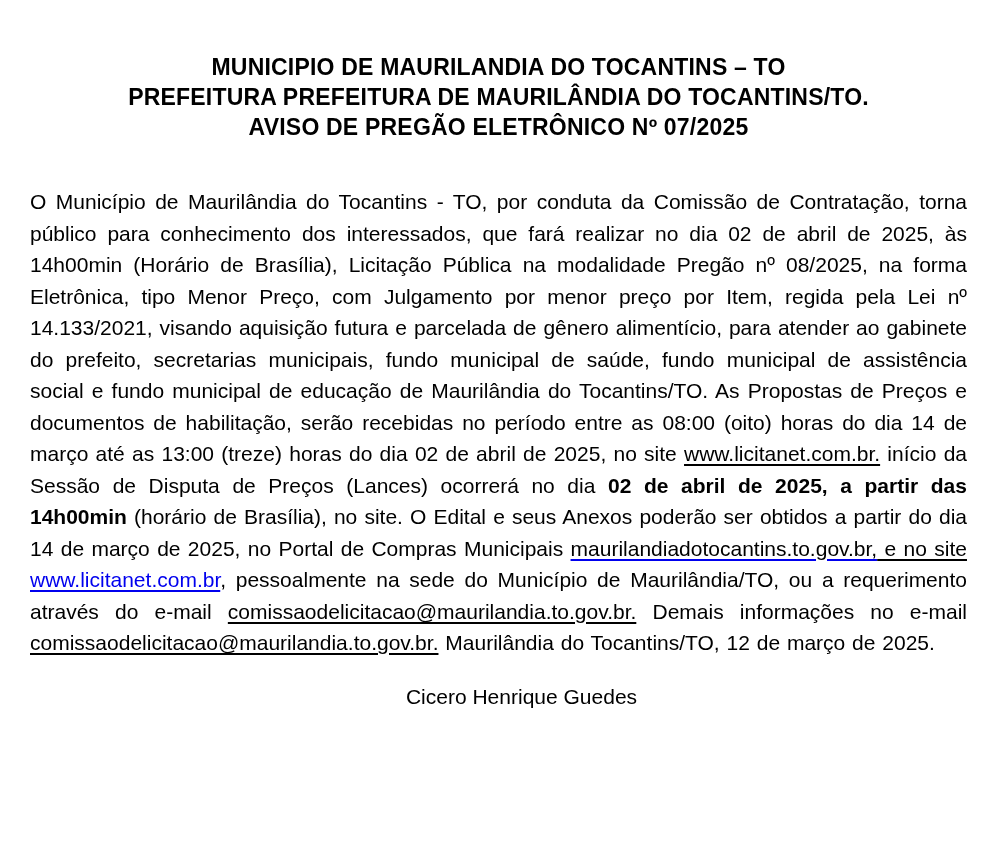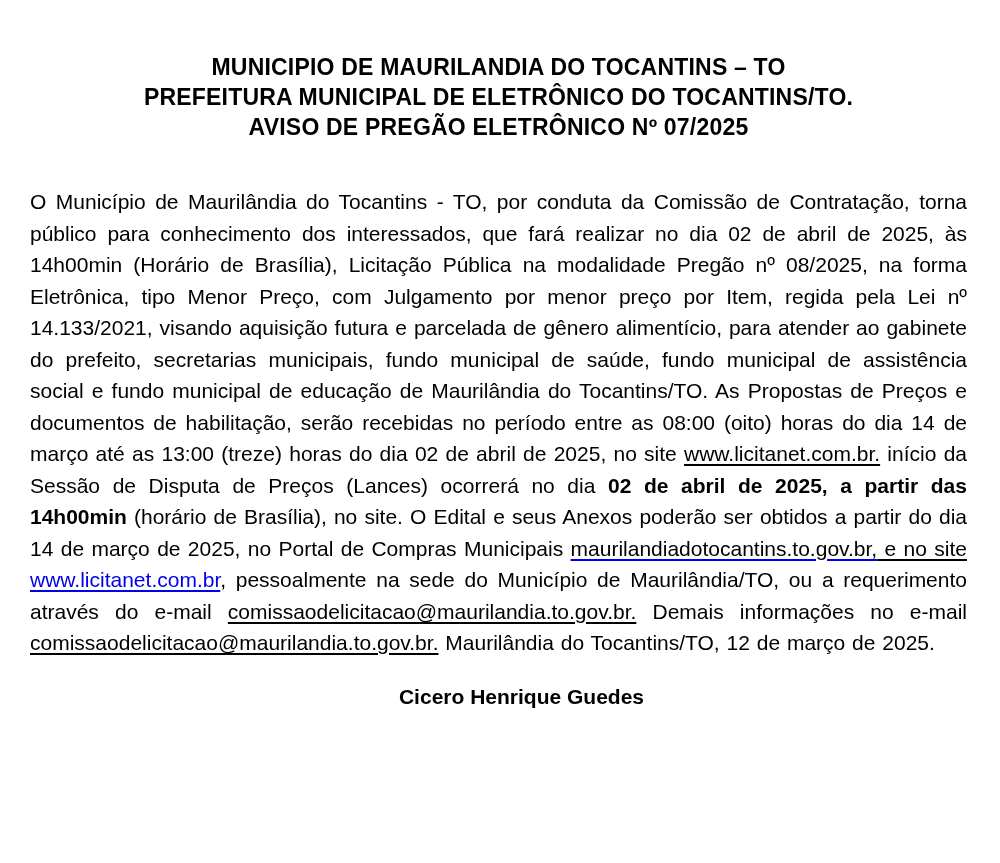--- a/index.html
+++ b/index.html
@@ -45,32 +45,31 @@
     text-decoration: underline;
     text-decoration-thickness: 1.5px;
     text-underline-offset: 3px;
     cursor: pointer;
   }
   .signature {
     margin-top: 22px;
     font-size: 21px;
     line-height: 31.5px;
     text-align: center;
-    font-weight: bold;
   }
   .sig-name { padding-left: 46px; }
 </style>
 </head>
 <body>
 
 <div class="page">
 
   <div class="doc-title">
     <div>MUNICIPIO DE MAURILANDIA DO TOCANTINS – TO</div>
-    <div>PREFEITURA MUNICIPAL DE ELETRÔNICO DO TOCANTINS/TO.</div>
+    <div>PREFEITURA PREFEITURA DE MAURILÂNDIA DO TOCANTINS/TO.</div>
     <div>AVISO DE PREGÃO ELETRÔNICO Nº 07/2025</div>
   </div>
 
   <div class="notice-body"><span>O Município de Maurilândia do Tocantins - TO, por conduta da Comissão de Contratação, torna público para conhecimento dos interessados, que fará realizar no dia 02 de abril de 2025, às 14h00min (Horário de Brasília), Licitação Pública na modalidade Pregão nº 08/2025, na forma Eletrônica, tipo Menor Preço, com Julgamento por menor preço por Item, regida pela Lei nº 14.133/2021, visando aquisição futura e parcelada de gênero alimentício, para atender ao gabinete do prefeito, secretarias municipais, fundo municipal de saúde, fundo municipal de assistência social e fundo municipal de educação de Maurilândia do Tocantins/TO. As Propostas de Preços e documentos de habilitação, serão recebidas no período entre as 08:00 (oito) horas do dia 14 de março até as 13:00 (treze) horas do dia 02 de abril de 2025, no site </span><span class="u">www.licitanet.com.br.</span><span> início da Sessão de Disputa de Preços (Lances) ocorrerá no dia </span><span class="b">02 de abril de 2025, a partir das 14h00min</span><span> (horário de Brasília), no site. O Edital e seus Anexos poderão ser obtidos a partir do dia 14 de março de 2025, no Portal de Compras Municipais </span><span class="u u-blue">maurilandiadotocantins.to.gov.br,</span><span class="u"> e no site </span><span class="lnk">www.licitanet.com.br</span><span>, pessoalmente na sede do Município de Maurilândia/TO, ou a requerimento através do e-mail </span><span class="u">comissaodelicitacao@maurilandia.to.gov.br.</span><span> Demais informações no e-mail </span><span class="u">comissaodelicitacao@maurilandia.to.gov.br.</span><span> Maurilândia do Tocantins/TO, 12 de março de 2025.</span></div>
 
   <div class="signature">
     <div class="sig-name">Cicero Henrique Guedes</div>
   </div>
 
 </div>

